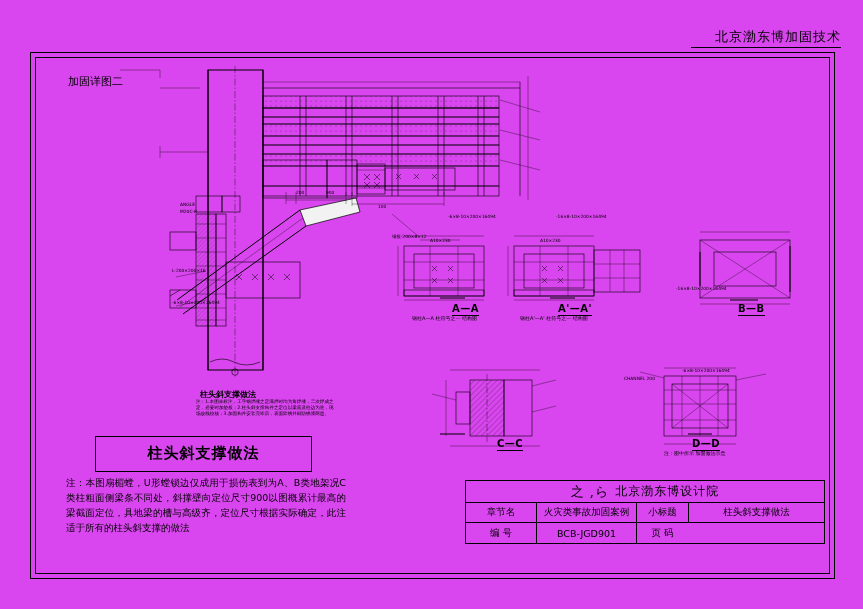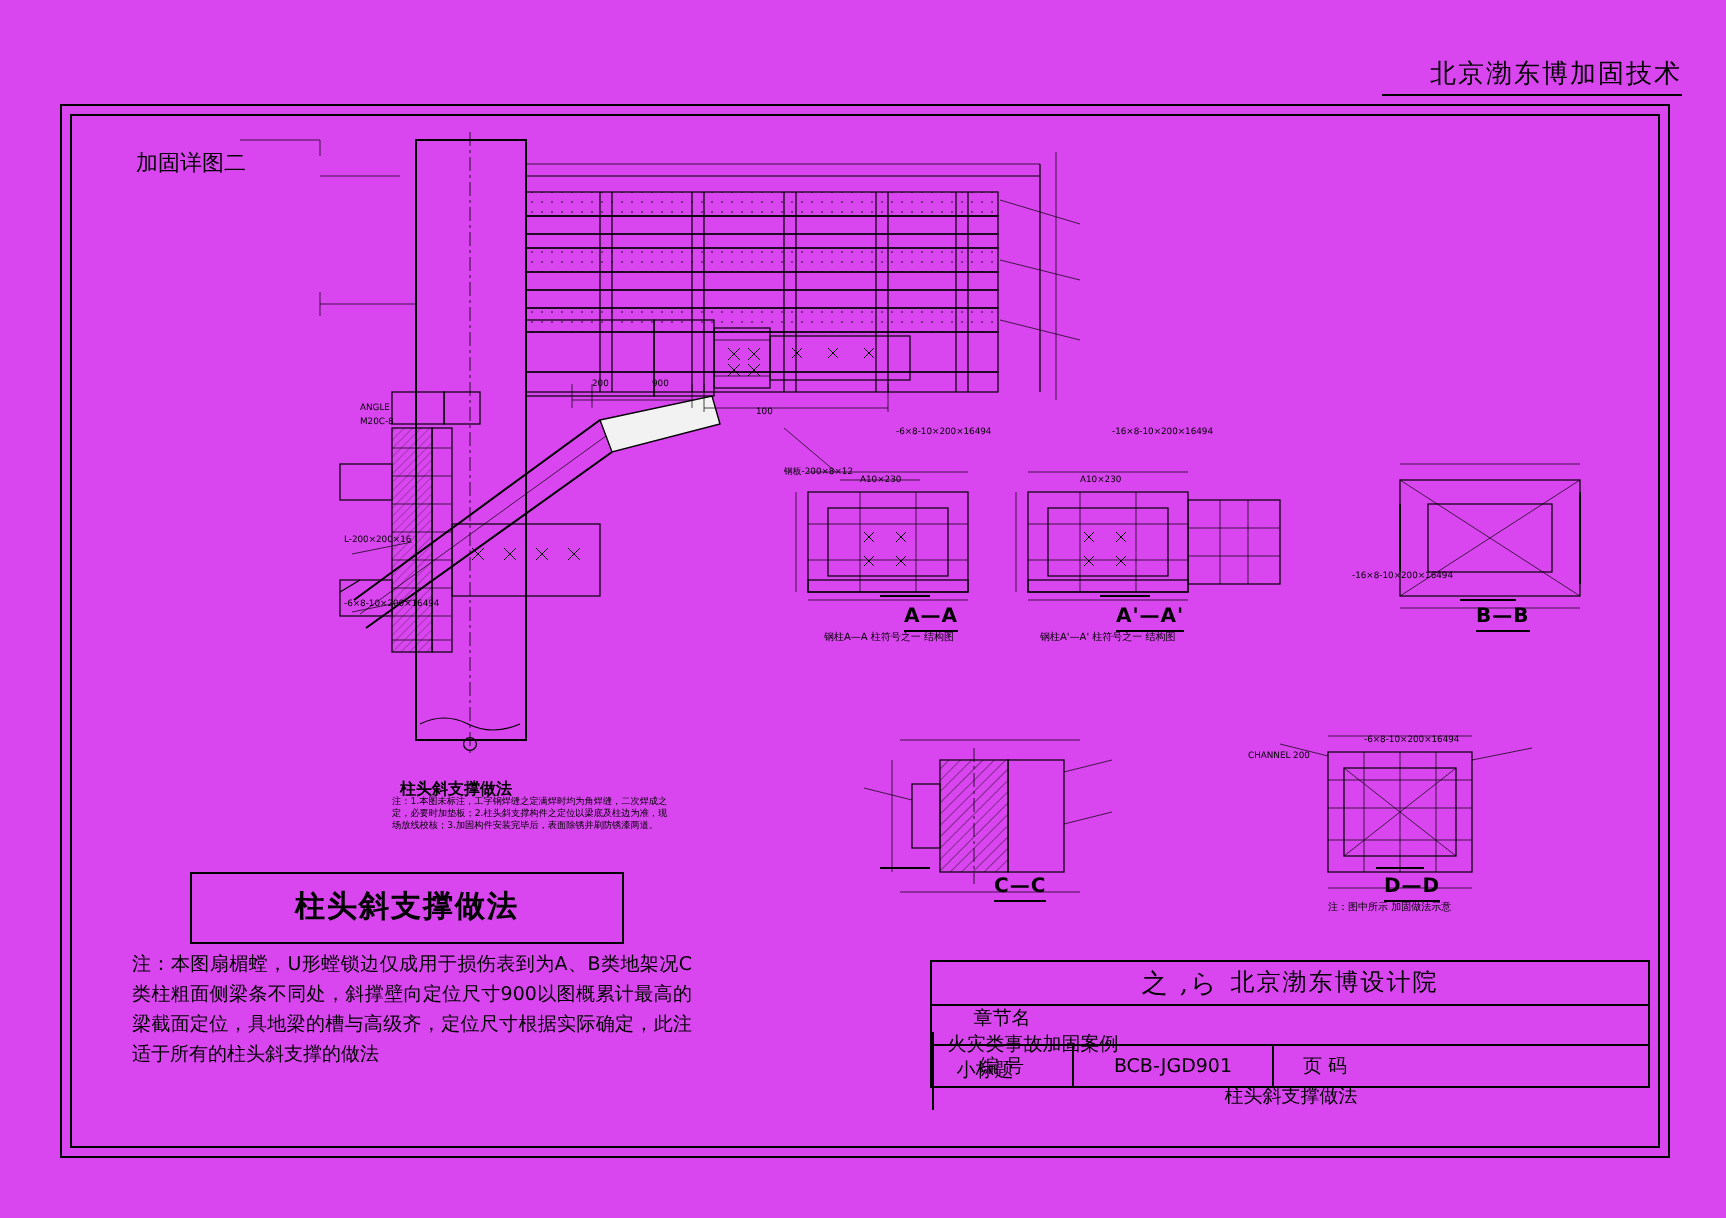--- a/index.html
+++ b/index.html
@@ -15,21 +15,21 @@
 
   .frame{position:absolute;left:30px;top:52px;width:803px;height:525px;border:1.2px solid #000;}
   .frame-inner{position:absolute;left:35px;top:57px;width:793px;height:515px;border:0.6px solid #000;}
 
   .ttl-detail{position:absolute;left:68px;top:74px;font-size:11px;}
 
   
   .tblock{position:absolute;left:465px;top:480px;width:360px;height:64px;border:1px solid #000;box-sizing:border-box;}
   .tb-row{display:flex;height:33.33%;box-sizing:border-box;}
   .tb-row.r1{height:22px;border-bottom:1px solid #000;}
-  .tb-row.r2{height:20px;border-bottom:1px solid #000;flex-direction:column;}
+  .tb-row.r2{height:20px;border-bottom:1px solid #000;}
   .tb-row.r3{height:20px;}
   .tb-c{box-sizing:border-box;display:flex;align-items:center;justify-content:center;font-size:9.5px;}
   .tb-c.bl{border-left:1px solid #000;}
   .tb-logo{width:100%;display:flex;align-items:center;justify-content:center;gap:6px;font-size:12px;letter-spacing:1px;}
   .logo-mark{font-size:13px;font-family:"DejaVu Serif","Liberation Serif",serif;}
   .w70{width:70px;}
   .w100{width:100px;}
   .w52{width:52px;}
   .wrest{flex:1;}
 

